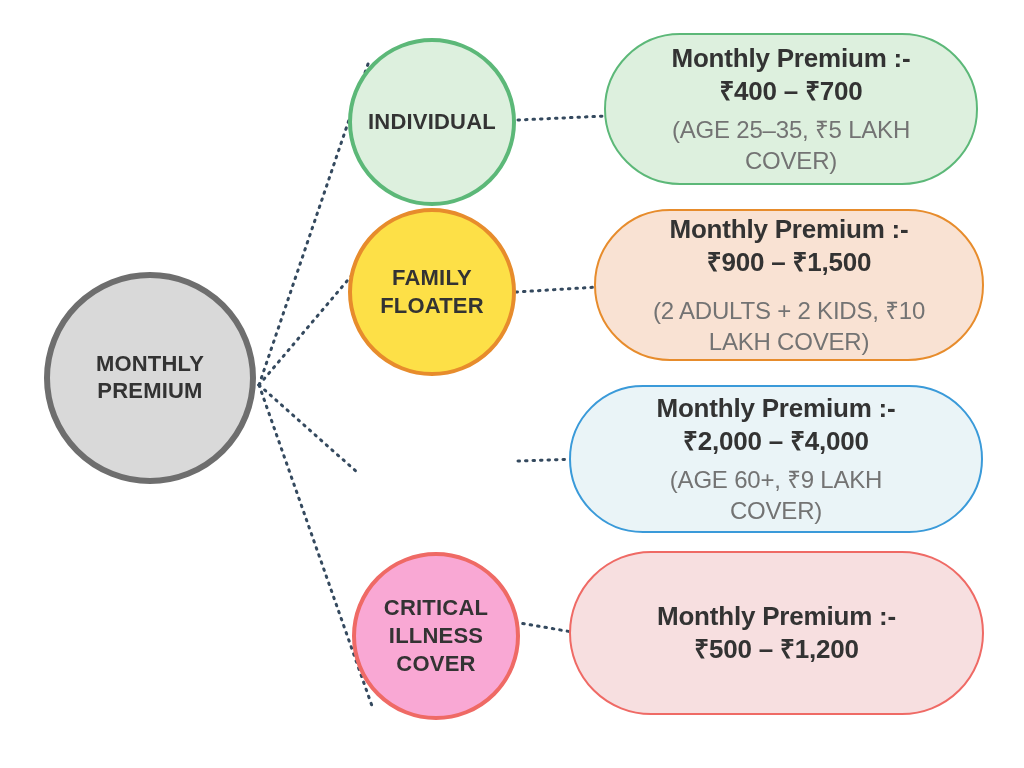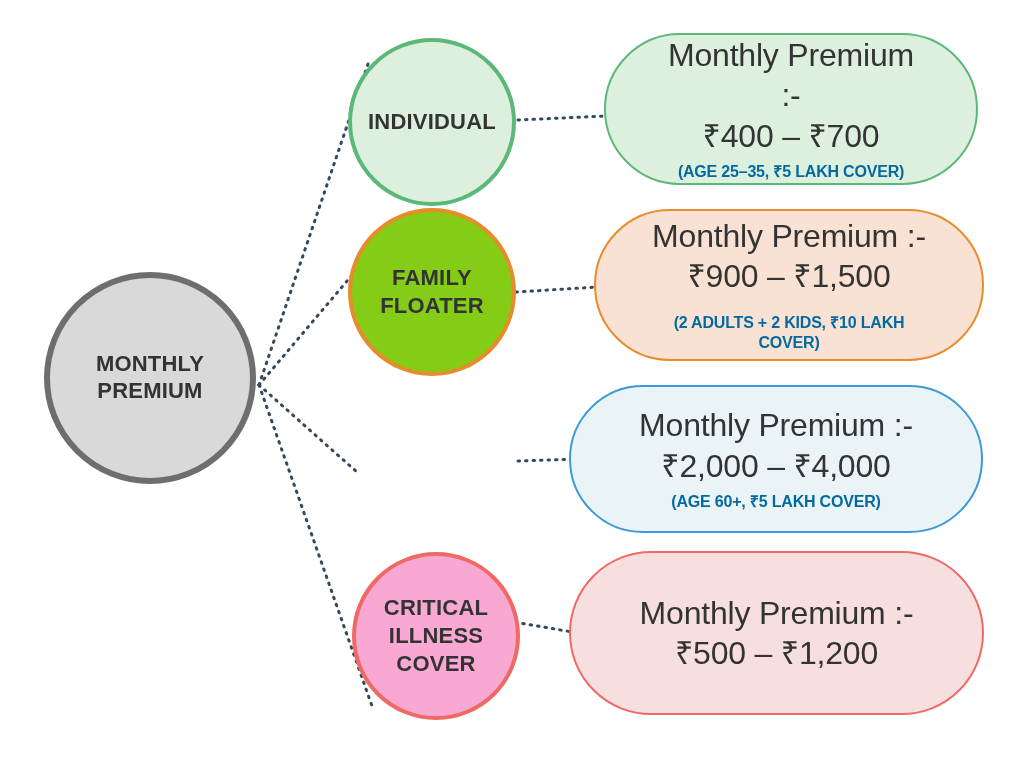--- a/index.html
+++ b/index.html
@@ -87,31 +87,31 @@
     border-style: solid;
     display: flex;
     flex-direction: column;
     align-items: center;
     justify-content: center;
     text-align: center;
     z-index: 2;
     padding: 6px 54px;
   }
   .pill-title {
-    font-size: 32px;
-    font-weight: normal;
+    font-size: 26px;
+    font-weight: bold;
     color: #333333;
     line-height: 1.26;
     letter-spacing: -0.2px;
     white-space: pre-line;
   }
   .pill-sub {
-    font-size: 16px;
-    font-weight: bold;
-    color: #0369a1;
+    font-size: 24px;
+    font-weight: normal;
+    color: #737373;
     line-height: 1.3;
     letter-spacing: -0.2px;
     margin-top: 6px;
   }
   .pill-sub.tight { margin-top: 16px; }
 
   
   #cat-0 { left: 348px; top:  38px; }
   #cat-1 { left: 348px; top: 208px; }
   #cat-2 { left: 350px; top: 378px; }
@@ -141,21 +141,21 @@
   </svg>
 
   <div class="hub" style="background: rgb(217, 217, 217); border-color: rgb(110, 110, 110);">
     <div class="hub-label">MONTHLY
 PREMIUM</div>
   </div>
 
   <div class="cat" id="cat-0" style="background: rgb(221, 240, 222); border-color: rgb(92, 184, 120);">
     <div class="cat-label">INDIVIDUAL</div>
   </div>
-  <div class="cat" id="cat-1" style="background: #84cc16; border-color: rgb(231, 140, 44);">
+  <div class="cat" id="cat-1" style="background: #fde047; border-color: rgb(231, 140, 44);">
     <div class="cat-label">FAMILY
 FLOATER</div>
   </div>
   <div class="cat" id="cat-3" style="background: #f9a8d4; border-color: rgb(239, 106, 101);">
     <div class="cat-label">CRITICAL
 ILLNESS
 COVER</div>
   </div>
 
   <div class="pill" id="pill-0" style="background: rgb(221, 240, 222); border-color: rgb(92, 184, 120);">
@@ -166,21 +166,21 @@
 
   <div class="pill" id="pill-1" style="background: rgb(249, 226, 211); border-color: rgb(231, 140, 44);">
     <div class="pill-title">Monthly Premium :-
 ₹900 – ₹1,500</div>
     <div class="pill-sub tight">(2 ADULTS + 2 KIDS, ₹10 LAKH COVER)</div>
   </div>
 
   <div class="pill" id="pill-2" style="background: rgb(234, 244, 247); border-color: rgb(58, 154, 217);">
     <div class="pill-title">Monthly Premium :-
 ₹2,000 – ₹4,000</div>
-    <div class="pill-sub">(AGE 60+, ₹5 LAKH COVER)</div>
+    <div class="pill-sub">(AGE 60+, ₹9 LAKH COVER)</div>
   </div>
 
   <div class="pill" id="pill-3" style="background: rgb(247, 223, 224); border-color: rgb(239, 106, 101);">
     <div class="pill-title">Monthly Premium :-
 ₹500 – ₹1,200</div>
 
   </div>
 
 </div>
 

